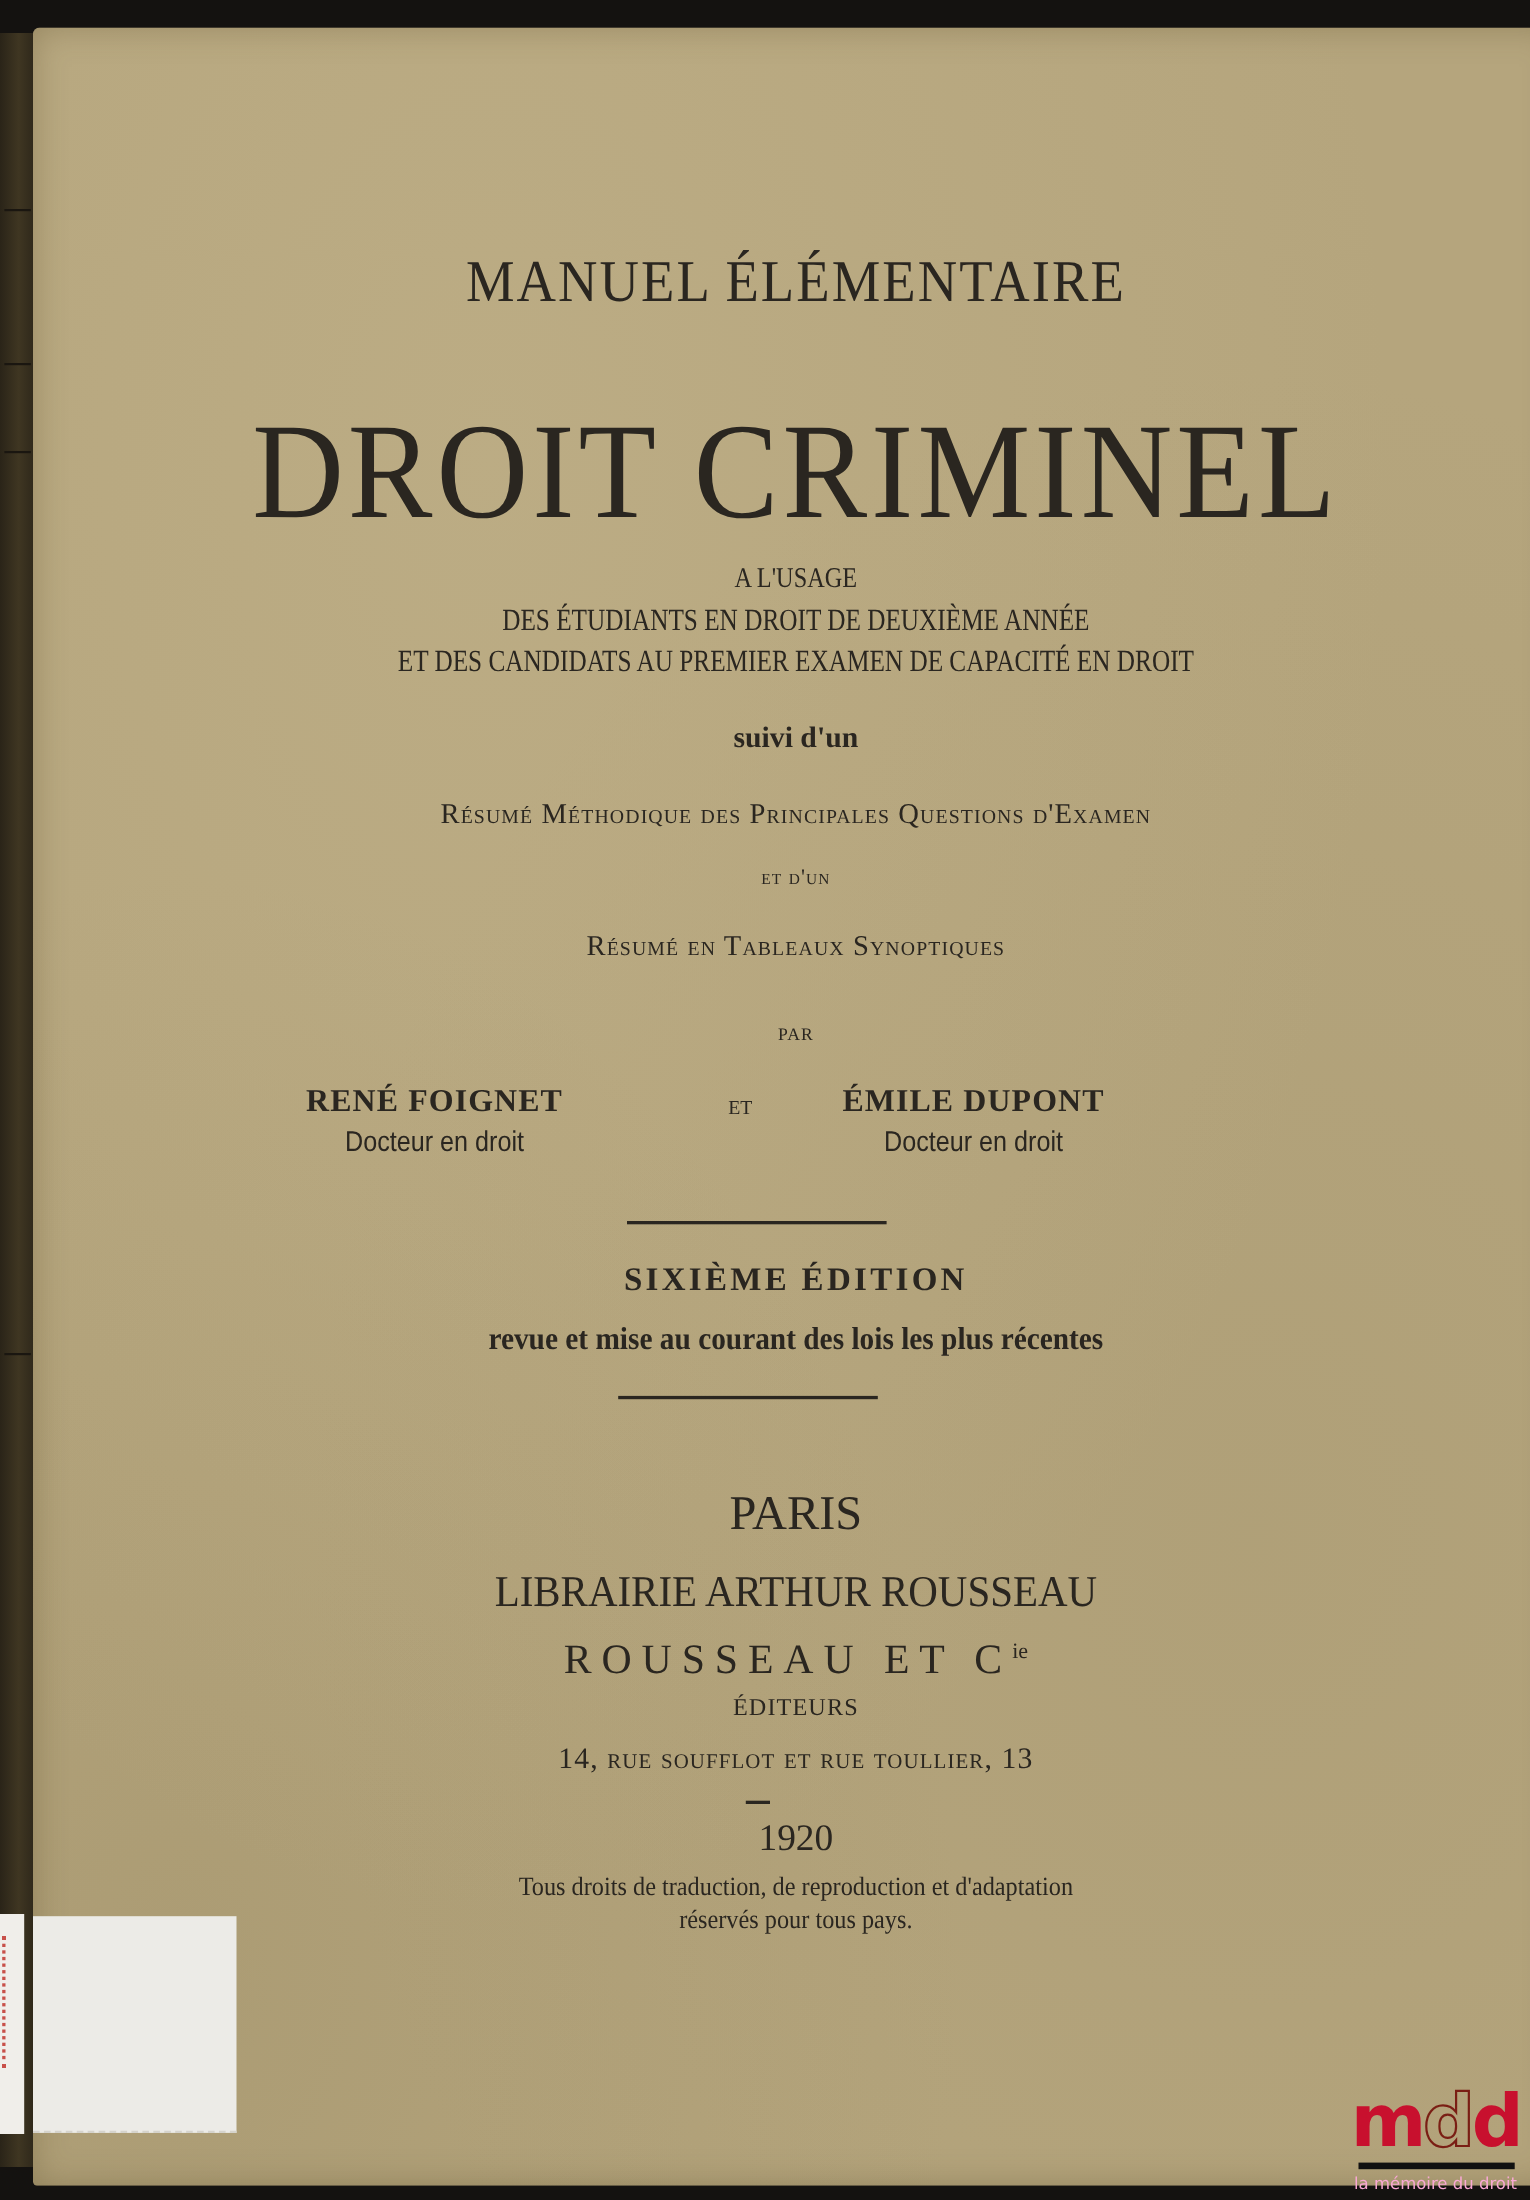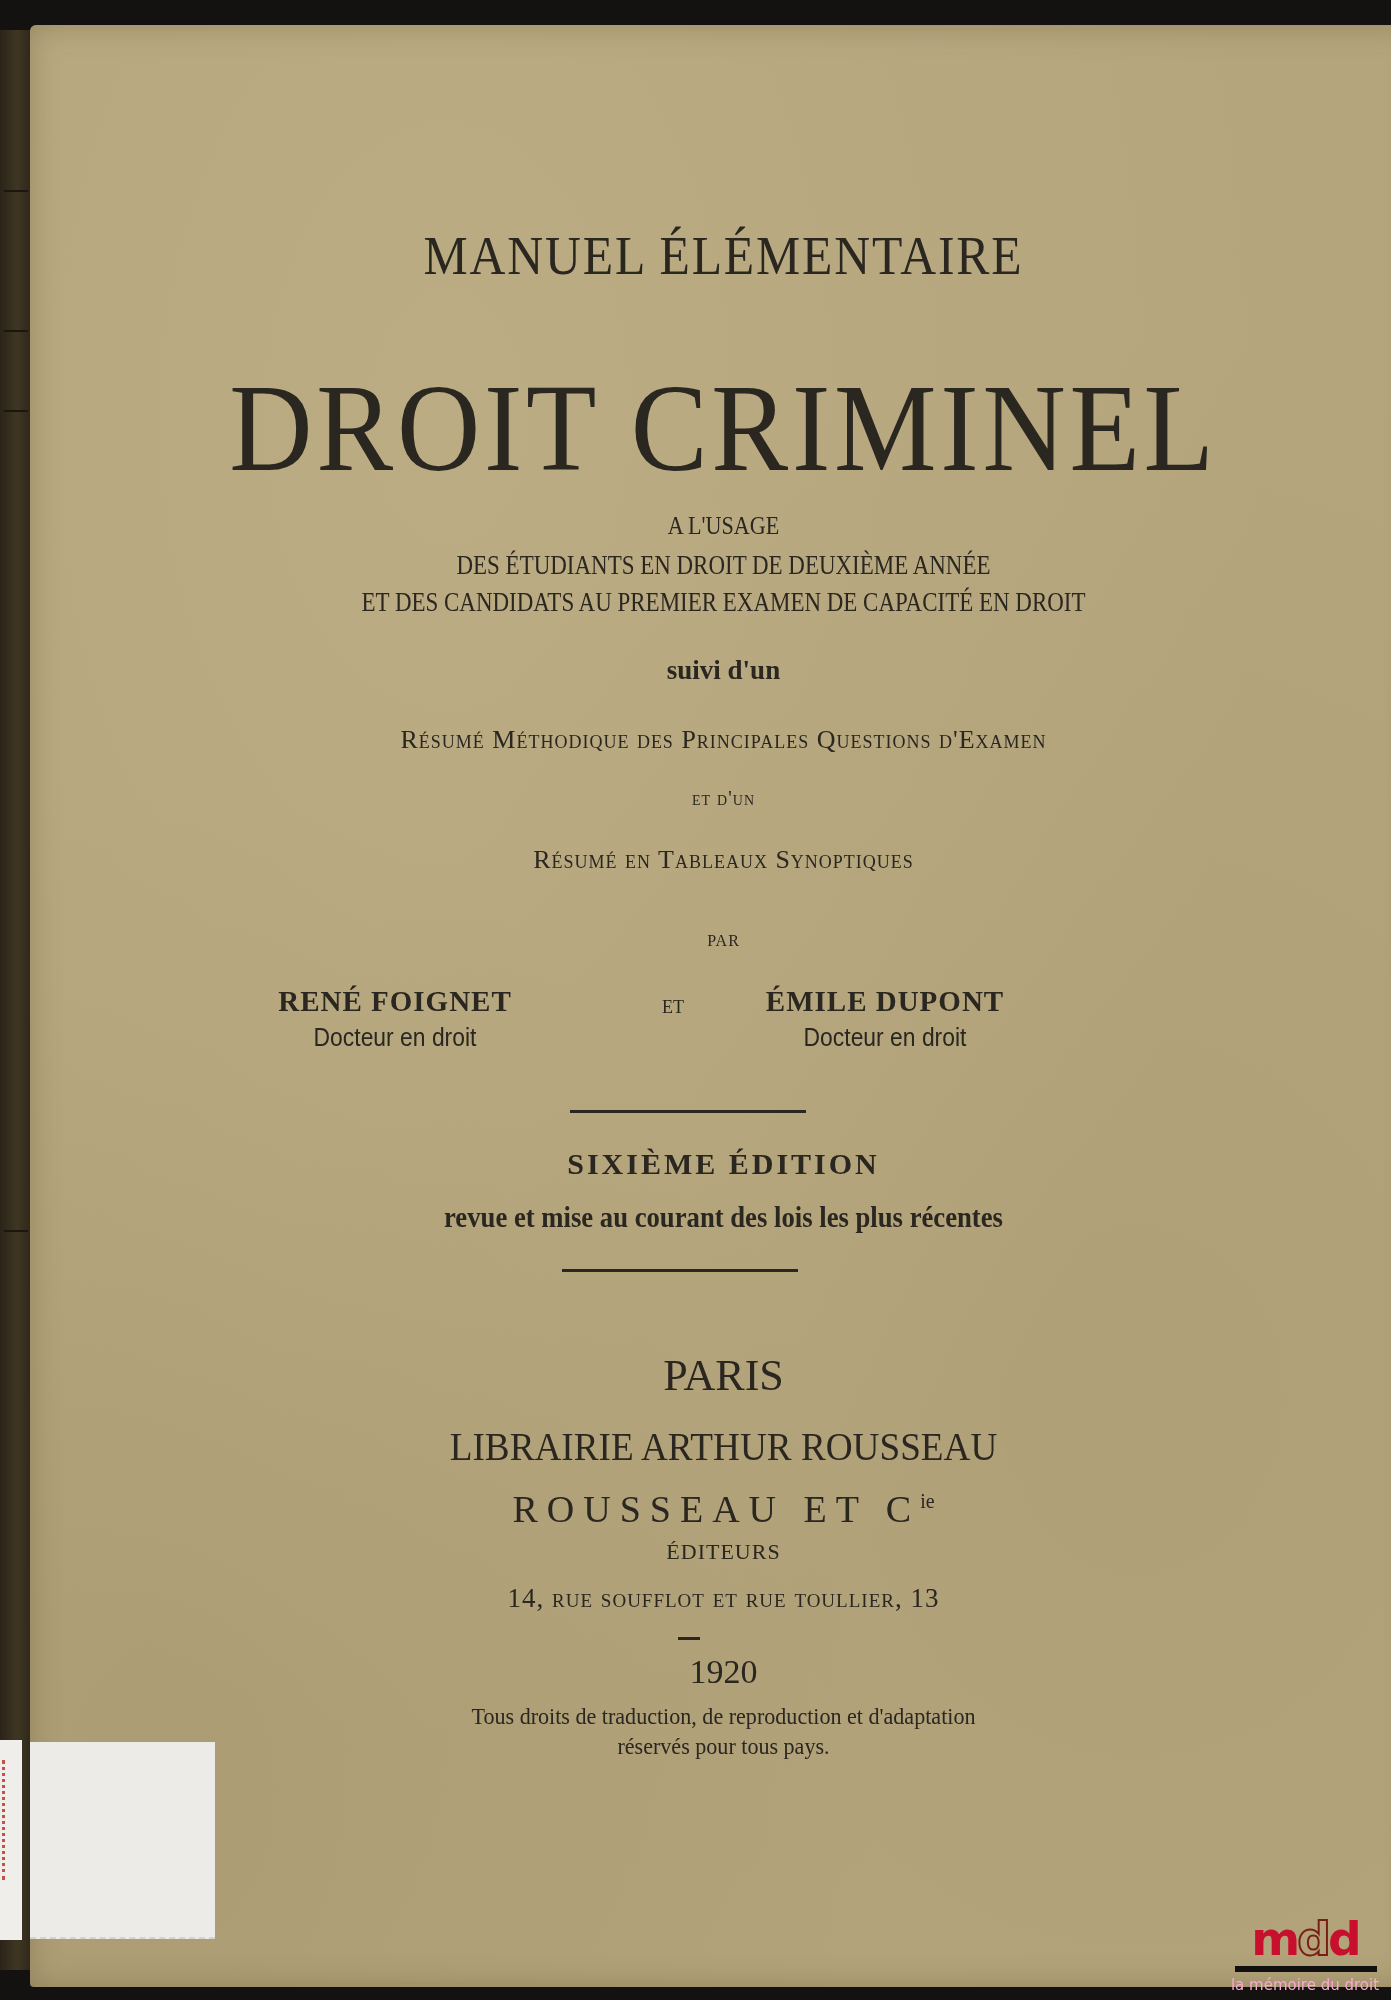--- a/index.html
+++ b/index.html
@@ -60,21 +60,21 @@
   .t-rights2 { top:1708px; font-size:24px; transform:scaleX(.92); }
   .label {
     position:absolute; left:30px; top:1742px; width:185px; height:195px;
     background:#ecebe7;
     border-bottom:2px dashed #d5d3cc;
   }
   .label-edge { position:absolute; left:0; top:1740px; width:22px; height:200px; background:#f0eeea; }
   .label-red { position:absolute; left:2px; top:1760px; width:6px; height:120px;
                border-left:3px dotted #c8504a; }
   .logo { position:absolute; right:6px; bottom:6px; width:160px; text-align:center; }
-  .logo-mark { font-family:"DejaVu Sans","Liberation Sans",sans-serif; font-size:47px; font-weight:bold;
+  .logo-mark { font-family:"DejaVu Sans","Liberation Sans",sans-serif; font-size:66px; font-weight:bold;
                color:#c8102e; line-height:1; letter-spacing:-3px; }
   .logo-mark .hollow { color:transparent; -webkit-text-stroke:2px #7a1e14; }
   .logo-bar { height:6px; background:#111; margin:4px 8px 4px 10px; }
   .logo-text { font-family:"DejaVu Sans","Liberation Sans",sans-serif; font-size:15px; font-weight:normal; color:#f9a8d4; }
 </style>
 </head>
 <body>
 
 <div class="spine">
   <div class="spine-mark" style="top:160px"></div>

